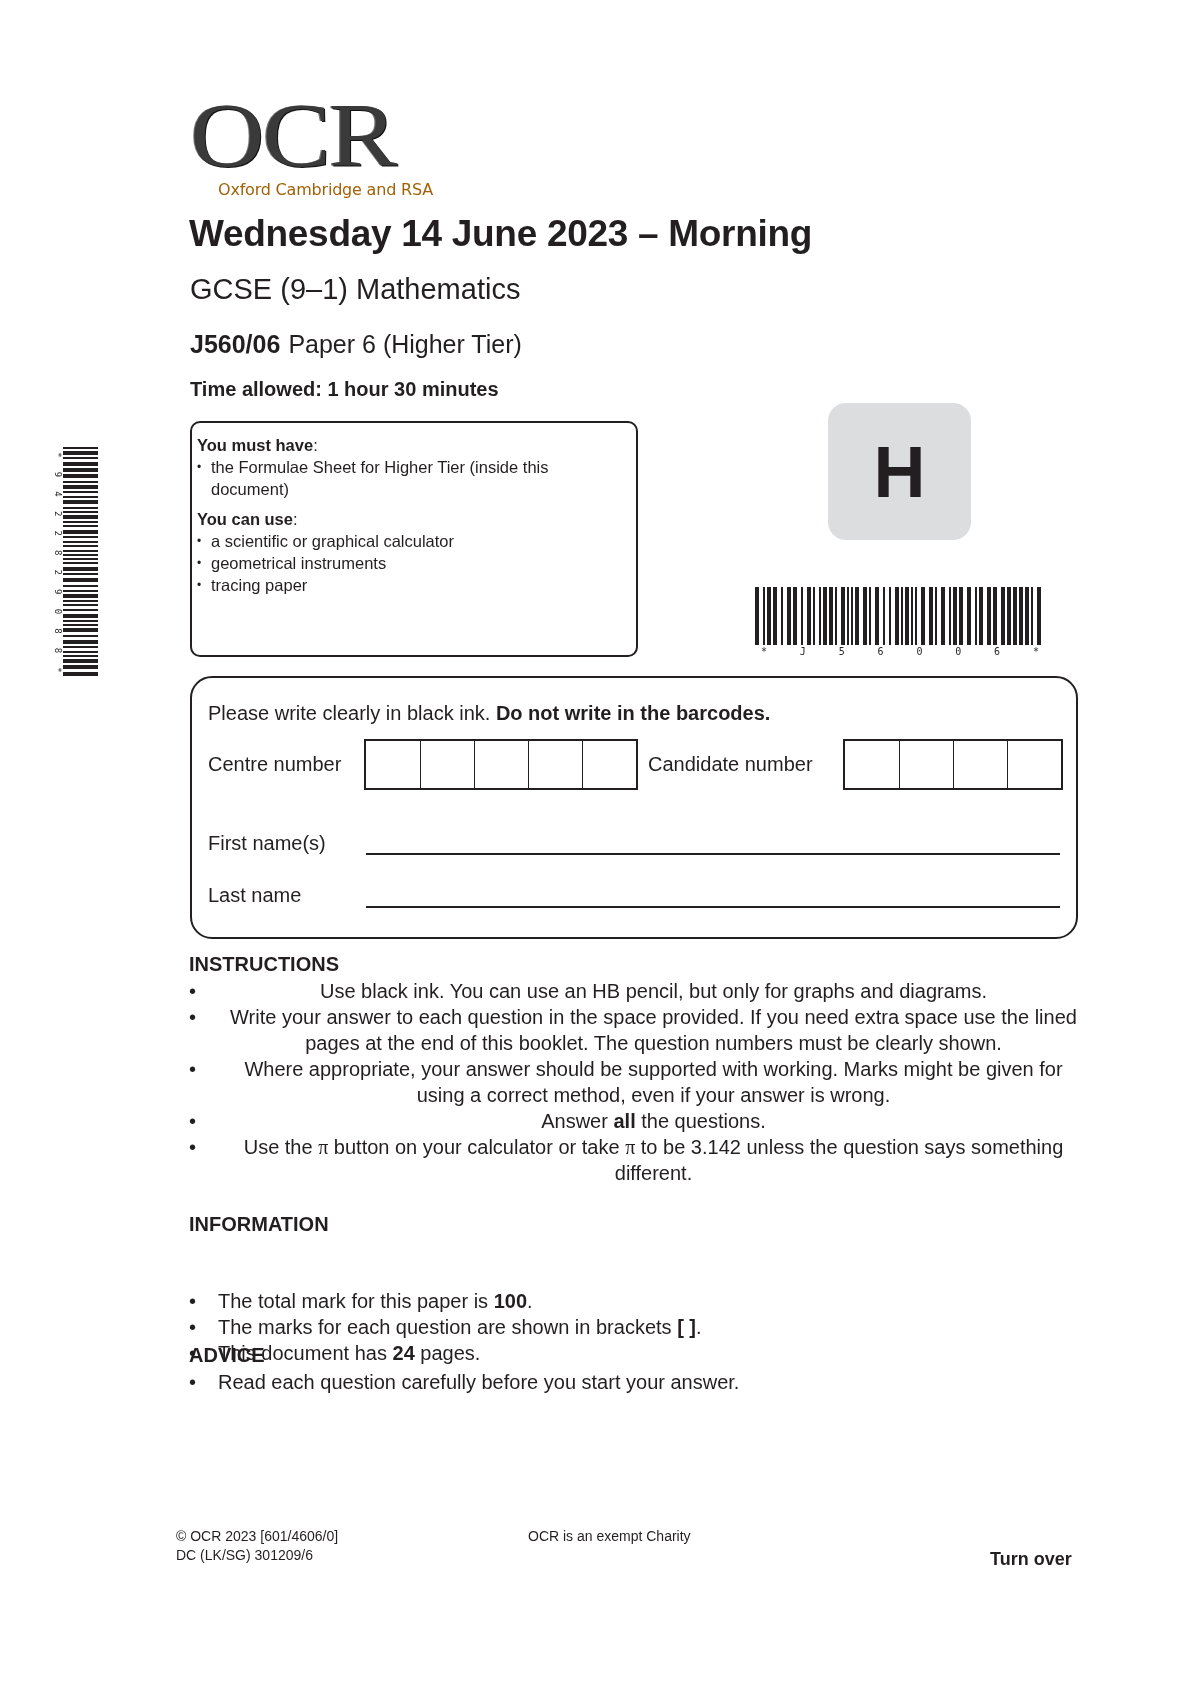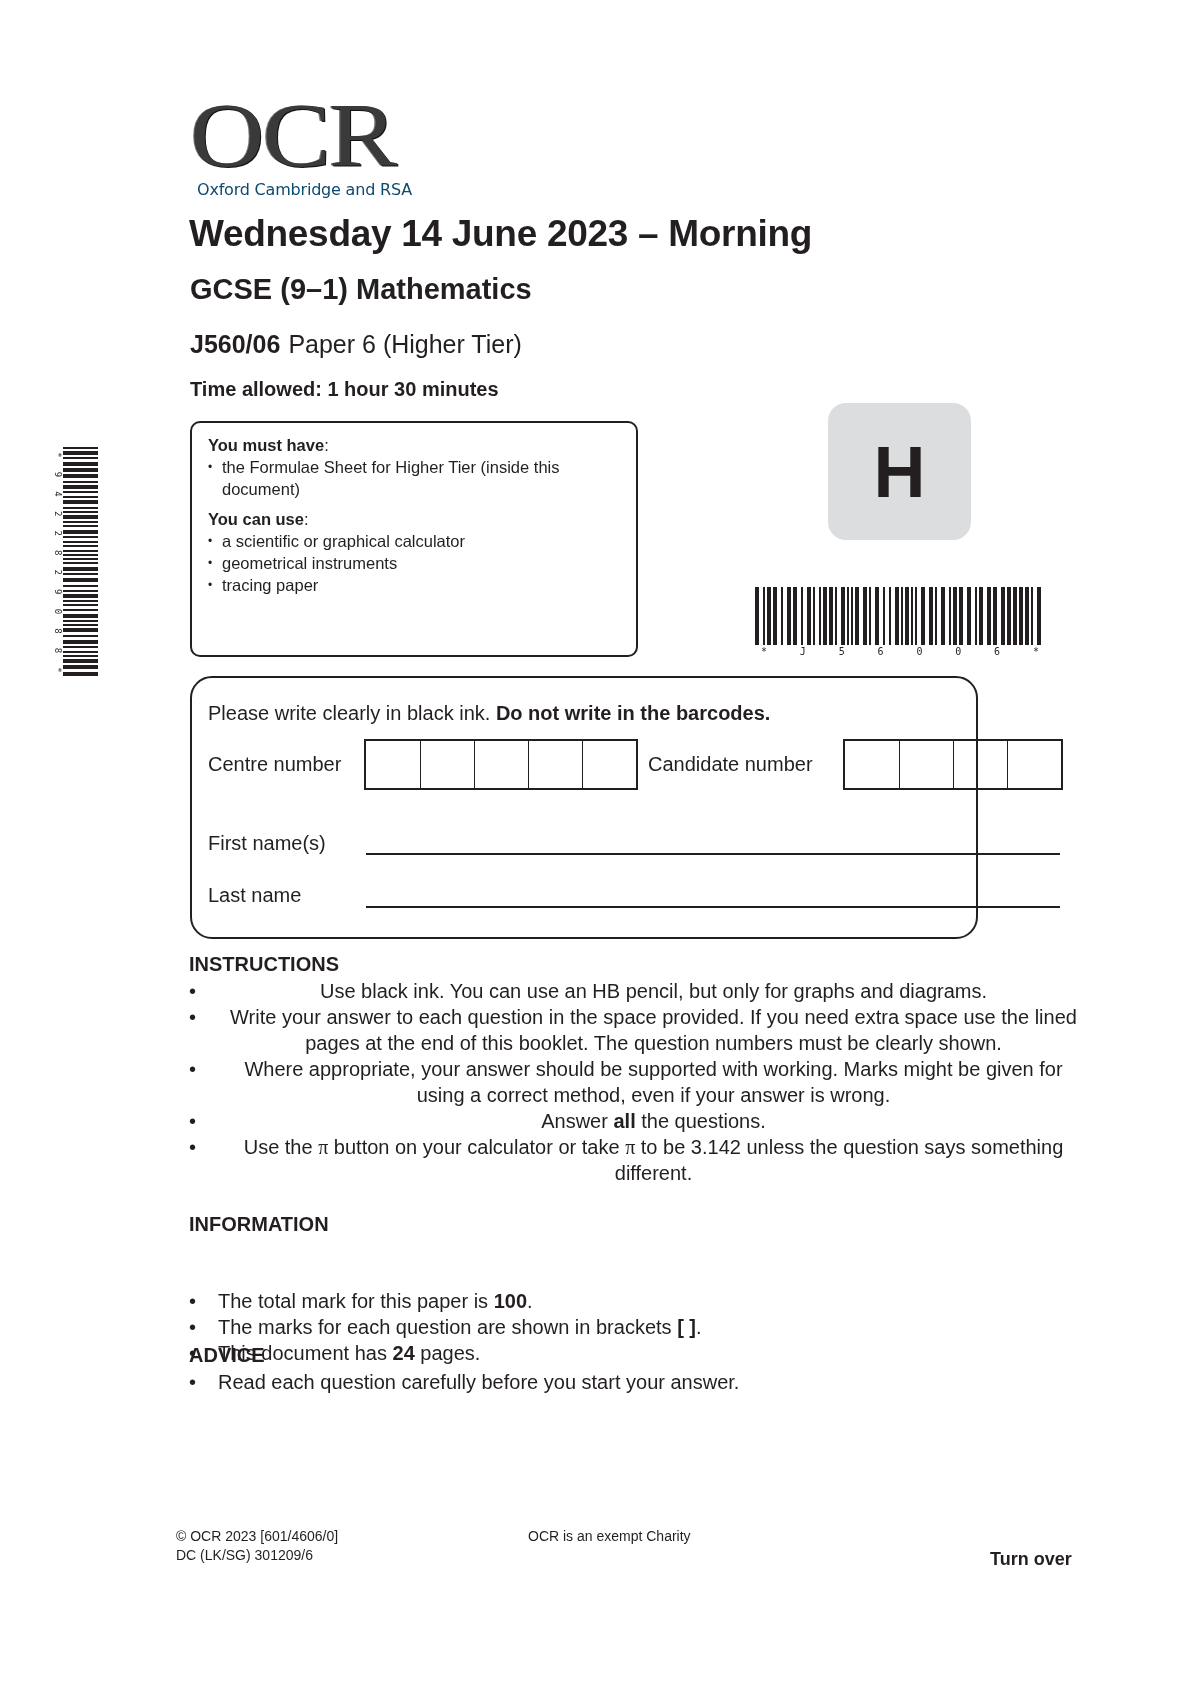--- a/index.html
+++ b/index.html
@@ -5,46 +5,46 @@
   html, body { margin: 0; padding: 0; background: #ffffff; }
   body { width: 1191px; height: 1684px; position: relative; overflow: hidden;
          font-family: "Liberation Sans", sans-serif; color: #231f20; }
   .abs { position: absolute; }
 
   
   #logo { left: 190px; top: 96px; }
   #logo .mark { font-family: "Liberation Serif", serif; font-size: 92px; line-height: 78px;
                 letter-spacing: -2px; color: #3a3a3a;
                 text-shadow: 1px 1px 0 #111, -1px 0 0 #777; font-weight: normal; transform: scaleX(1.12); transform-origin: left; }
-  #logo .sub { font-family: "DejaVu Sans", sans-serif; font-size: 16px; color: #0c4a6e; margin-top: 6px; margin-left: 7px; letter-spacing: -0.2px; }
+  #logo .sub { font-family: "DejaVu Sans", sans-serif; font-size: 16px; color: #a16207; margin-top: 6px; margin-left: 28px; letter-spacing: -0.2px; }
 
   #title { left: 189px; top: 213px; font-size: 37px; font-weight: bold; letter-spacing: -0.3px; }
-  #subject { left: 190px; top: 273px; font-size: 29px; font-weight: bold; }
+  #subject { left: 190px; top: 273px; font-size: 29px; font-weight: normal; }
   #paper { left: 190px; top: 330px; font-size: 25px; }
   #paper .code { font-weight: bold; margin-right: 8px; }
   #time { left: 190px; top: 378px; font-size: 20px; font-weight: bold; }
 
   
-  #must-box { left: 190px; top: 421px; width: 448px; height: 236px; border: 2px solid #231f20; border-radius: 10px; box-sizing: border-box; padding: 11px 16px; font-size: 16.5px; line-height: 22px; }
+  #must-box { left: 190px; top: 421px; width: 448px; height: 236px; border: 2px solid #231f20; border-radius: 10px; box-sizing: border-box; padding: 11px 5px; font-size: 16.5px; line-height: 22px; }
   #must-box .hdr { font-weight: bold; }
   #must-box .hdr span.c { font-weight: normal; }
   #must-box ul { list-style: none; margin: 0 0 8px 0; padding: 0; }
   #must-box li { position: relative; padding-left: 14px; }
   #must-box li::before { content: "\2022"; position: absolute; left: 0; top: 0; font-size: 12px; }
 
   
   #tier { left: 828px; top: 403px; width: 143px; height: 137px; background: #dcdddf; border-radius: 18px; display: flex; align-items: center; justify-content: center; font-size: 72px; font-weight: bold; color: #231f20; }
 
   
   #barcode-main { left: 755px; top: 587px; width: 290px; height: 58px; }
   #barcode-main-label { left: 755px; top: 646px; width: 290px; display: flex; justify-content: space-between; font-family: "DejaVu Sans Mono", monospace; font-size: 10px; padding: 0 6px; box-sizing: border-box; }
   #barcode-side { left: 53px; top: 447px; width: 45px; height: 230px; }
 
   
-  #cand-box { left: 190px; top: 676px; width: 788px; height: 263px; border: 2px solid #231f20; border-radius: 22px; box-sizing: border-box; }
+  #cand-box { left: 190px; top: 676px; width: 888px; height: 263px; border: 2px solid #231f20; border-radius: 22px; box-sizing: border-box; }
   #cand-box .instr { position: absolute; left: 16px; top: 24px; font-size: 20px; }
   #cand-box .instr b { font-weight: bold; }
   .lbl { position: absolute; font-size: 20px; }
   .grid { position: absolute; display: flex; border: 2px solid #231f20; height: 51px; box-sizing: border-box; }
   .grid .cell { width: 54px; height: 100%; border-left: 1.5px solid #231f20; box-sizing: border-box; }
   .grid .cell:first-child { border-left: none; }
   .line { position: absolute; border-bottom: 2px solid #231f20; height: 0; }
 
   
   .sec-h { position: absolute; left: 189px; font-size: 20px; font-weight: bold; }

